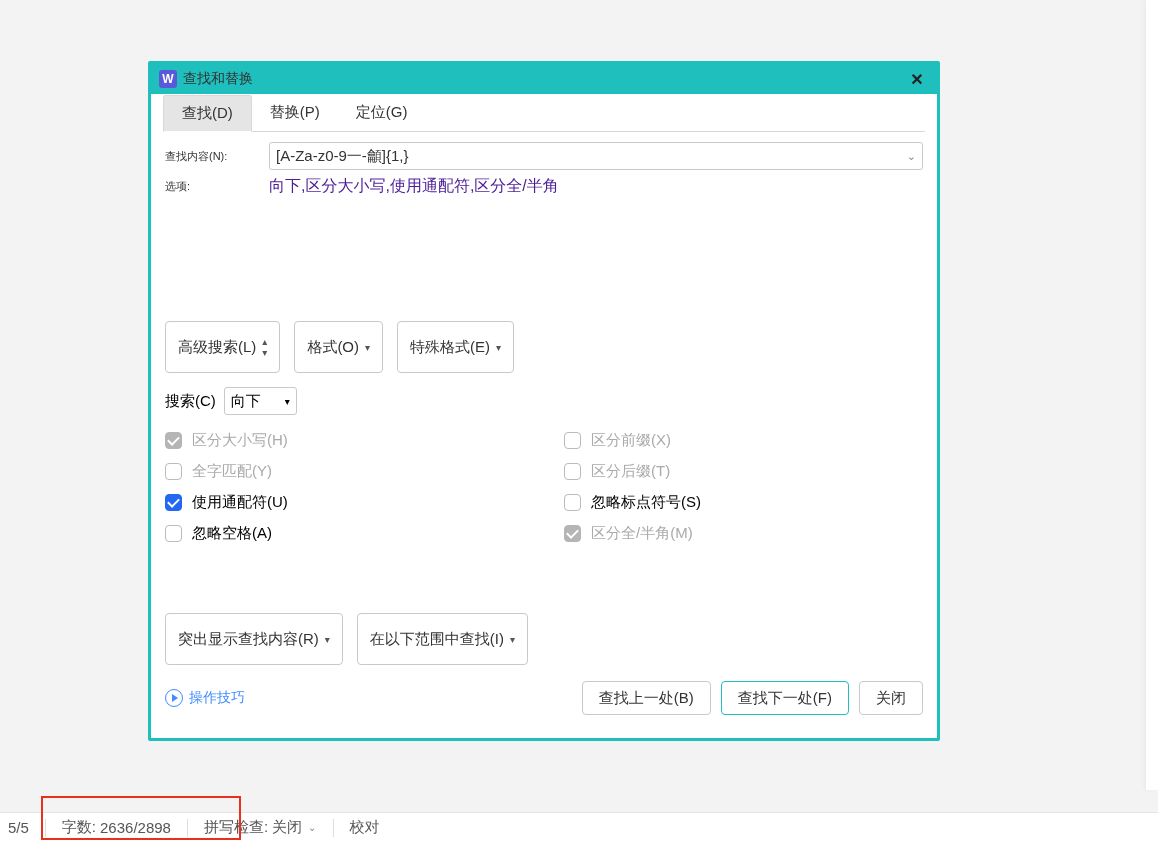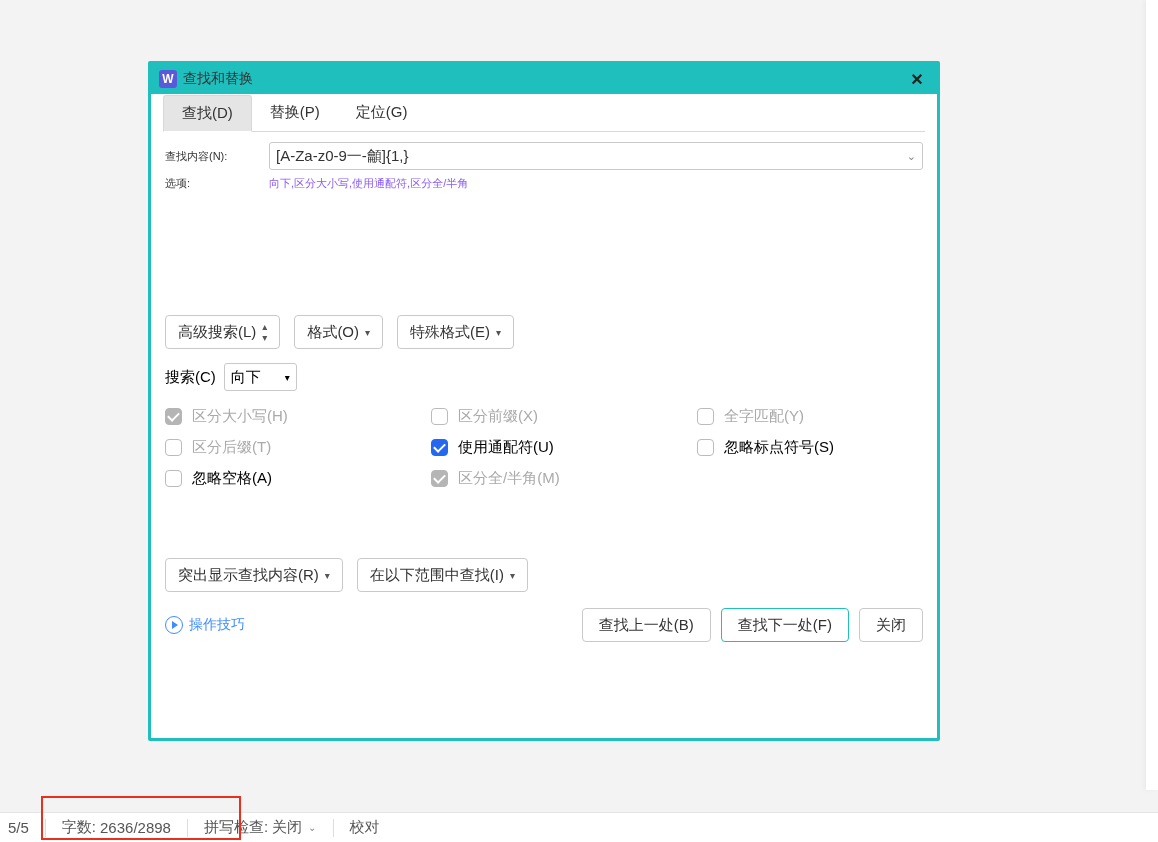--- a/index.html
+++ b/index.html
@@ -11,31 +11,31 @@
 .close-x{margin-left:auto;width:24px;height:24px;display:flex;align-items:center;justify-content:center;cursor:pointer}
 .close-x::before{content:"✕";font-size:16px;color:#222;font-weight:bold}
 .tabs{display:flex;border-bottom:1px solid #d8d8d8;margin:0 12px}
 .tab{padding:8px 18px;font-size:15px;color:#333;cursor:pointer;position:relative;top:1px}
 .tab.active{border:1px solid #d8d8d8;border-bottom:1px solid #fff;background:#e5e5e5;border-radius:3px 3px 0 0}
 .body{padding:10px 14px}
 .row{display:flex;align-items:center;margin-bottom:6px}
 .label{font-size:11px;color:#333;width:104px}
 .input-combo{flex:1;height:28px;border:1px solid #c9c9c9;border-radius:3px;display:flex;align-items:center;padding:0 6px;font-size:15px;color:#333;position:relative}
 .input-combo .chev{margin-left:auto;color:#888;font-size:11px}
-.options-text{font-size:11px;color:#8b5cf6}
+.options-text{font-size:16px;color:#4c1d95}
 .spacer{height:118px}
 .btn-row{display:flex;gap:14px;margin-bottom:14px}
-.btn{height:34px;border:1px solid #c9c9c9;border-radius:4px;background:#fff;padding:0 12px;font-size:15px;display:flex;align-items:center;gap:6px;cursor:pointer;color:#333}
+.btn{height:52px;border:1px solid #c9c9c9;border-radius:4px;background:#fff;padding:0 12px;font-size:15px;display:flex;align-items:center;gap:6px;cursor:pointer;color:#333}
 .btn .caret{font-size:10px;color:#555}
 .btn .caret-up{font-size:10px;color:#555}
 .search-dir{display:flex;align-items:center;gap:8px;margin-bottom:16px}
 .search-dir .lbl{font-size:15px}
 .select{height:28px;border:1px solid #c9c9c9;border-radius:3px;padding:8px 6px;display:flex;align-items:center;gap:24px;font-size:15px}
 .select .caret{font-size:10px}
-.check-grid{display:grid;grid-template-columns:1fr 1fr 1fr;row-gap:12px;column-gap:40px;margin-bottom:60px}
+.check-grid{display:grid;grid-template-columns:1fr 1fr;row-gap:12px;column-gap:40px;margin-bottom:60px}
 .check{display:flex;align-items:center;gap:10px;font-size:15px}
 .check.disabled{color:#aaa}
 .cb{width:17px;height:17px;border:1.5px solid #bbb;border-radius:4px;background:#fff;position:relative;flex-shrink:0}
 .cb.checked{background:#2468f2;border-color:#2468f2}
 .cb.checked::after{content:"";position:absolute;left:4px;top:1px;width:5px;height:9px;border:solid #fff;border-width:0 2px 2px 0;transform:rotate(45deg)}
 .cb.checked.disabled{background:#b5b5b5;border-color:#b5b5b5}
 .footer-btns{display:flex;gap:14px;padding:0 14px;margin-bottom:16px}
 .action-row{display:flex;align-items:center;padding:0 14px;gap:10px}
 .tips{display:flex;align-items:flex-start;gap:6px;color:#3f8cff;font-size:14px;cursor:pointer}
 .tips-icon{width:18px;height:18px;border:1.6px solid #3f8cff;border-radius:50%;display:flex;align-items:center;justify-content:center}

